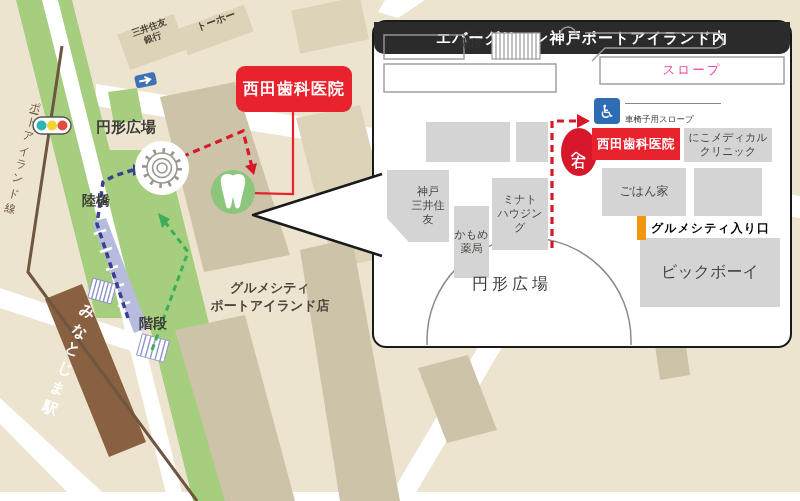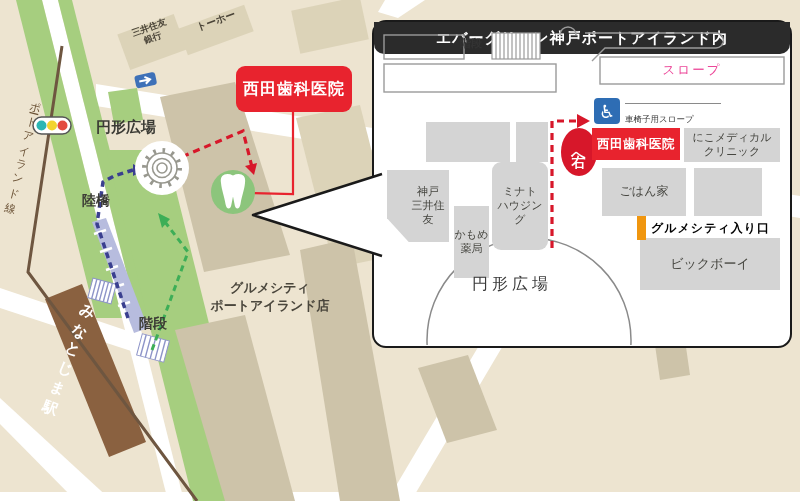--- a/index.html
+++ b/index.html
@@ -230,36 +230,36 @@
           <div>神戸</div>
            <div>三井住友</div>
         </div>
     </div>
     <div class="bld" style="left:80px;top:148px;width:35px;height:72px;margin-top:36px;">
       <div>
           <div>かもめ</div>
            <div>薬局</div>
         </div>
     </div>
-    <div class="bld" style="left:118px;top:140px;width:56px;height:88px;border-radius:9px;">
+    <div class="bld" style="left:118px;top:156px;width:56px;height:72px;">
       <div>
           <div>ミナト</div>
            <div>ハウジング</div>
         </div>
     </div>
     <div class="bld red" style="left:218px;top:106px;width:88px;height:32px;">西田歯科医院</div>
-    <div class="bld" style="left:310px;top:106px;width:96px;height:34px;">
+    <div class="bld" style="left:310px;top:106px;width:88px;height:34px;">
       <div>
           <div>にこメディカル</div>
            <div>クリニック</div>
         </div>
     </div>
     <div class="bld" style="left:228px;top:146px;width:84px;height:48px;font-size:12px;">ごはん家</div>
     <div class="bld" style="left:320px;top:146px;width:68px;height:48px;"></div>
-    <div class="bld" style="left:266px;top:216px;width:140px;height:52px;font-size:13px;">ビックボーイ</div>
+    <div class="bld" style="left:266px;top:216px;width:140px;height:69px;font-size:16px;">ビックボーイ</div>
 
     <div class="abs orange-bar"></div>
     <div class="abs orange-label">グルメシティ入り口</div>
     <div class="abs plaza-label-inset">円形広場</div>
     <div class="footer-bar">エバーグリーン神戸ポートアイランド内</div>
   </div>
 
   <svg class="abs wedge" width="146" height="110" viewBox="0 0 146 110">
     <path d="M 142,14 L 13,55 L 142,96" fill="#FFFFFF" stroke="#1a1a1a" stroke-width="2.5" stroke-linejoin="round"></path>
   </svg>

